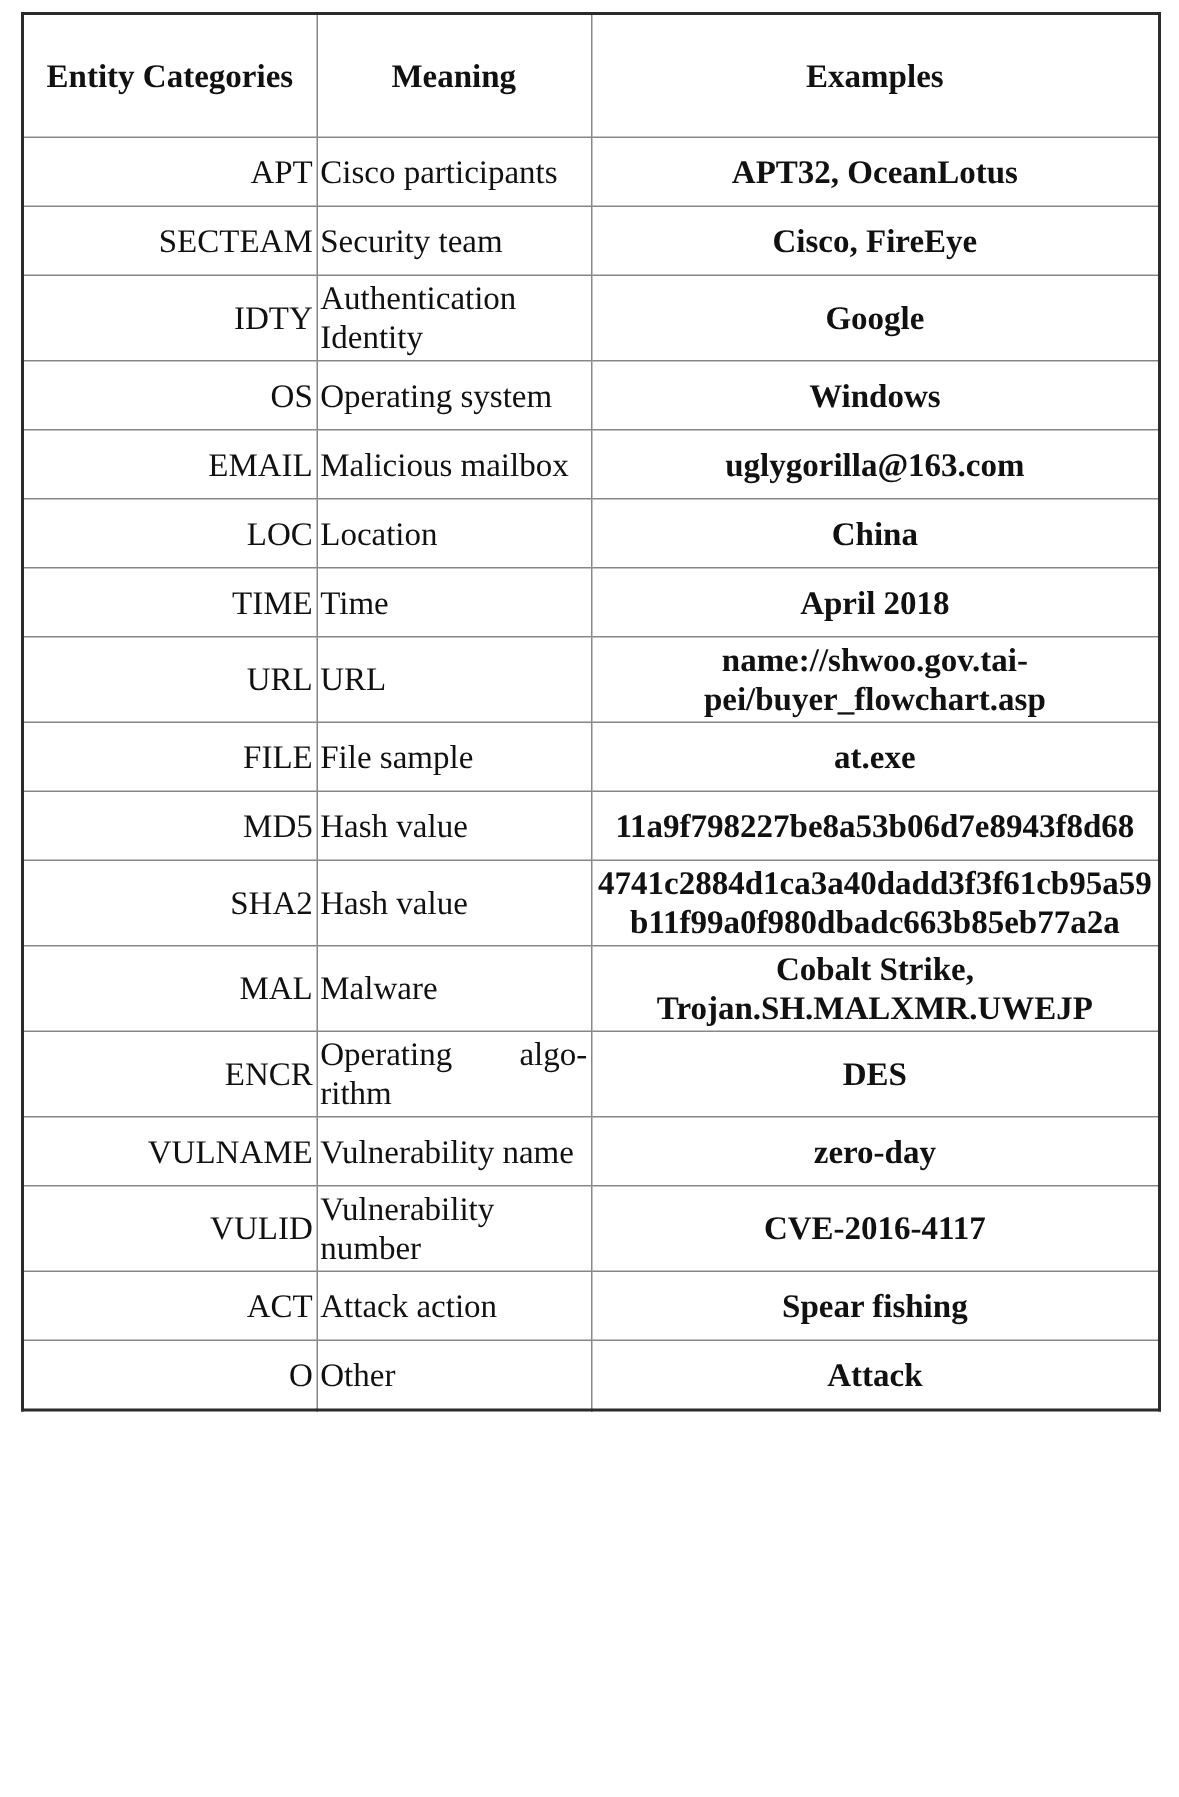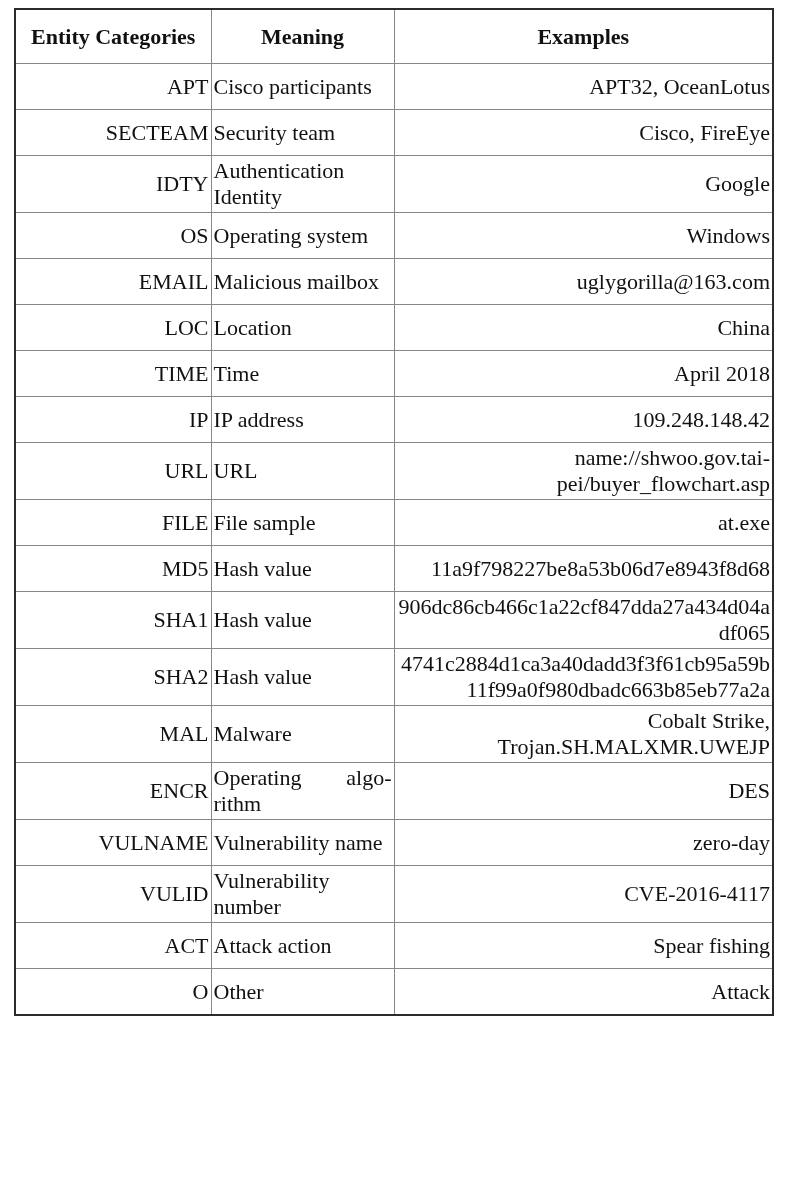--- a/index.html
+++ b/index.html
@@ -28,41 +28,42 @@
     border: 2.5px solid #2b2b2b;
   }
   table.entity-table th,
   table.entity-table td {
     border: 1.5px solid #878787;
   }
   table.entity-table th {
     font-weight: bold;
     text-align: center;
     height: 41px;
-    padding: 6px 2px;
+    padding: 20px 2px;
     vertical-align: middle;
   }
   table.entity-table td {
     height: 41px;
     padding: 2px 2px;
     vertical-align: middle;
     overflow-wrap: anywhere;
   }
   td.col-category {
     padding-left: 3px;
     text-align: right;
   }
   td.col-meaning {
     padding-left: 3px;
     padding-right: 12px;
     text-align: justify;
   }
   td.col-examples {
     padding-left: 3px;
-    text-align: right;
+    text-align: center;
+    font-weight: bold;
   }
 </style>
 </head>
 <body>
 
 <div class="page">
   <table class="entity-table">
     <colgroup>
       <col style="width:196px">
       <col style="width:183px">
@@ -105,43 +106,33 @@
           <td class="col-category">LOC</td>
           <td class="col-meaning">Location</td>
           <td class="col-examples">China</td>
         </tr>
         <tr>
           <td class="col-category">TIME</td>
           <td class="col-meaning">Time</td>
           <td class="col-examples">April 2018</td>
         </tr>
         <tr>
-          <td class="col-category">IP</td>
-          <td class="col-meaning">IP address</td>
-          <td class="col-examples">109.248.148.42</td>
-        </tr>
-        <tr>
           <td class="col-category">URL</td>
           <td class="col-meaning">URL</td>
           <td class="col-examples">name://shwoo.gov.tai-pei/buyer_flowchart.asp</td>
         </tr>
         <tr>
           <td class="col-category">FILE</td>
           <td class="col-meaning">File sample</td>
           <td class="col-examples">at.exe</td>
         </tr>
         <tr>
           <td class="col-category">MD5</td>
           <td class="col-meaning">Hash value</td>
           <td class="col-examples">11a9f798227be8a53b06d7e8943f8d68</td>
-        </tr>
-        <tr>
-          <td class="col-category">SHA1</td>
-          <td class="col-meaning">Hash value</td>
-          <td class="col-examples">906dc86cb466c1a22cf847dda27a434d04adf065</td>
         </tr>
         <tr>
           <td class="col-category">SHA2</td>
           <td class="col-meaning">Hash value</td>
           <td class="col-examples">4741c2884d1ca3a40dadd3f3f61cb95a59b11f99a0f980dbadc663b85eb77a2a</td>
         </tr>
         <tr>
           <td class="col-category">MAL</td>
           <td class="col-meaning">Malware</td>
           <td class="col-examples">Cobalt Strike, Trojan.SH.MALXMR.UWEJP</td>

